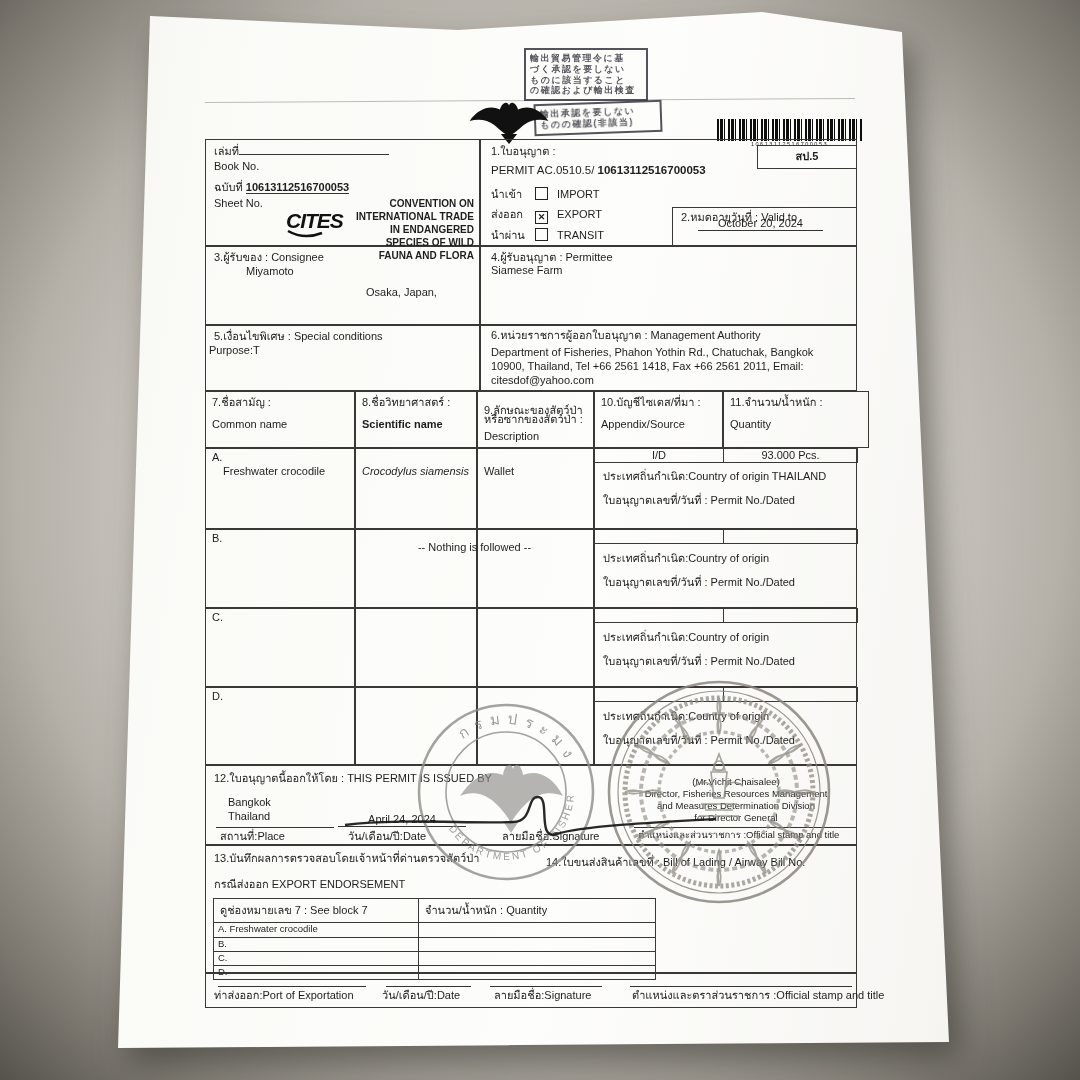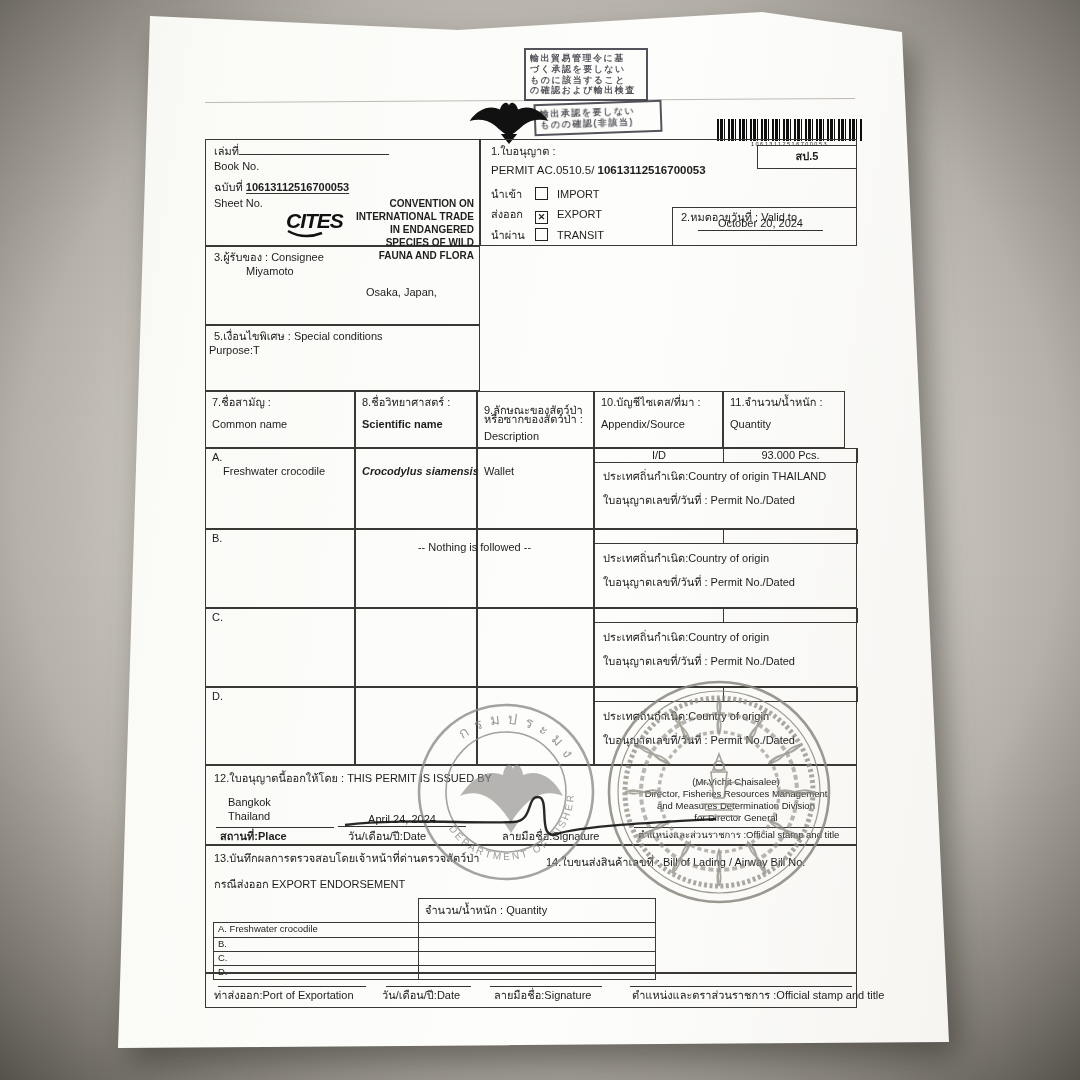--- a/index.html
+++ b/index.html
@@ -98,54 +98,64 @@
     <div class="cell" style="left:467px;top:68px;width:185px;height:39px;">
       <div class="t sm" style="left:8px;top:3px;">2.หมดอายุวันที่ : Valid to</div>
       <div class="t c uline" style="left:25px;top:9px;width:125px;">October 20, 2024</div>
     </div>
 
     <div class="cell" style="left:0;top:107px;width:275px;height:79px;">
       <div class="t" style="left:8px;top:4px;">3.ผู้รับของ : Consignee</div>
       <div class="t" style="left:40px;top:18px;">Miyamoto</div>
       <div class="t" style="left:160px;top:39px;">Osaka, Japan,</div>
     </div>
+    <div class="cell" style="left:275px;top:107px;width:377px;height:79px;">
+      <div class="t" style="left:10px;top:4px;">4.ผู้รับอนุญาต : Permittee</div>
+      <div class="t" style="left:10px;top:17px;">Siamese Farm</div>
+    </div>
 
     <div class="cell" style="left:0;top:186px;width:275px;height:66px;">
       <div class="t" style="left:8px;top:4px;">5.เงื่อนไขพิเศษ : Special conditions</div>
       <div class="t" style="left:3px;top:18px;">Purpose:T</div>
+    </div>
+    <div class="cell" style="left:275px;top:186px;width:377px;height:66px;">
+      <div class="t" style="left:10px;top:3px;">6.หน่วยราชการผู้ออกใบอนุญาต : Management Authority</div>
+      <div class="t sm addr" style="left:10px;top:19px;">Department of Fisheries, Phahon Yothin Rd., Chatuchak, Bangkok</div>
+      <div class="t sm addr" style="left:10px;top:33px;">10900, Thailand, Tel +66 2561 1418, Fax +66 2561 2011, Email:</div>
+      <div class="t sm addr" style="left:10px;top:47px;">citesdof@yahoo.com</div>
     </div>
 
     <div class="cell" style="left:0;top:252px;width:150px;height:57px;">
       <div class="t" style="left:6px;top:4px;">7.ชื่อสามัญ :</div>
       <div class="t" style="left:6px;top:26px;">Common name</div>
     </div>
     <div class="cell" style="left:150px;top:252px;width:122px;height:57px;">
       <div class="t" style="left:6px;top:4px;">8.ชื่อวิทยาศาสตร์ :</div>
       <div class="t" style="left:6px;top:26px;font-weight:bold;">Scientific name</div>
     </div>
     <div class="cell" style="left:272px;top:252px;width:117px;height:57px;">
       <div class="t" style="left:6px;top:12px;">9.ลักษณะของสัตว์ป่า</div>
       <div class="t" style="left:6px;top:21px;">หรือซากของสัตว์ป่า :</div>
       <div class="t" style="left:6px;top:38px;">Description</div>
     </div>
     <div class="cell" style="left:389px;top:252px;width:129px;height:57px;">
       <div class="t" style="left:6px;top:4px;">10.บัญชีไซเตส/ที่มา :</div>
       <div class="t" style="left:6px;top:26px;">Appendix/Source</div>
     </div>
-    <div class="cell" style="left:518px;top:252px;width:122px;height:57px;">
+    <div class="cell" style="left:518px;top:252px;width:146px;height:57px;">
       <div class="t" style="left:6px;top:4px;">11.จำนวน/น้ำหนัก :</div>
       <div class="t" style="left:6px;top:26px;">Quantity</div>
     </div>
 
     <div class="cell" style="left:0;top:309px;width:150px;height:81px;">
       <div class="t" style="left:6px;top:2px;">A.</div>
       <div class="t" style="left:6px;top:16px;padding-left:11px;">Freshwater crocodile</div>
     </div>
     <div class="cell" style="left:150px;top:309px;width:122px;height:81px;">
-      <div class="t i" style="left:6px;top:16px;font-weight:bold;">Crocodylus siamensis</div>
+      <div class="t i" style="left:6px;top:16px;">Crocodylus siamensis</div>
     </div>
     <div class="cell" style="left:272px;top:309px;width:117px;height:81px;">
       <div class="t" style="left:6px;top:16px;">Wallet</div>
     </div>
     <div class="cell" style="left:389px;top:309px;width:263px;height:81px;">
       <div class="cell sm c" style="left:-1px;top:-1px;width:130px;height:15px;line-height:13px;">I/D</div>
       <div class="cell sm c" style="left:128px;top:-1px;width:135px;height:15px;line-height:13px;">93.000  Pcs.</div>
       <div class="t sm" style="left:8px;top:21px;"><span>ประเทศถิ่นกำเนิด:Country of origin</span> <span>THAILAND</span></div>
       <div class="t sm" style="left:8px;top:45px;">ใบอนุญาตเลขที่/วันที่ : Permit No./Dated</div>
     </div>
@@ -185,38 +195,41 @@
       <div class="cell" style="left:128px;top:-1px;width:135px;height:15px;"></div>
       <div class="t sm" style="left:8px;top:22px;">ประเทศถิ่นกำเนิด:Country of origin</div>
       <div class="t sm" style="left:8px;top:46px;">ใบอนุญาตเลขที่/วันที่ : Permit No./Dated</div>
     </div>
 
     <div class="cell" style="left:0;top:626px;width:652px;height:80px;">
       <div class="t" style="left:8px;top:6px;">12.ใบอนุญาตนี้ออกให้โดย :  THIS PERMIT IS ISSUED BY</div>
       <div class="t" style="left:22px;top:30px;">Bangkok</div>
       <div class="t" style="left:22px;top:44px;">Thailand</div>
       <div class="uline" style="position:absolute;left:10px;top:61px;width:118px;"></div>
-      <div class="t sm" style="left:14px;top:64px;font-weight:bold;">สถานที่:Place</div>
+      <div class="t sm" style="left:14px;top:64px;">สถานที่:Place</div>
       <div class="t c uline" style="left:132px;top:47px;width:128px;">April 24, 2024</div>
       <div class="t sm" style="left:142px;top:64px;">วัน/เดือน/ปี:Date</div>
       <div class="t sm" style="left:296px;top:64px;">ลายมือชื่อ:Signature</div>
       <div class="t xs c" style="left:408px;top:10px;width:244px;white-space:normal;line-height:1.25;">
         <div>(Mr.Vichit Chaisalee)</div>
         <div>Director, Fisheries Resources Management</div>
         <div>and Measures Determination Division</div>
         <div>for Director General</div>
       </div>
       <div class="uline" style="position:absolute;left:428px;top:61px;width:222px;"></div>
       <div class="t xs" style="left:432px;top:64px;">ตำแหน่งและส่วนราชการ :Official stamp and title</div>
     </div>
 
     <div class="cell" style="left:0;top:706px;width:652px;height:128px;">
       <div class="t" style="left:8px;top:6px;">13.บันทึกผลการตรวจสอบโดยเจ้าหน้าที่ด่านตรวจสัตว์ป่า</div>
       <div class="t sm" style="left:340px;top:10px;">14.ใบขนส่งสินค้าเลขที่ : Bill of Lading / Airway Bill No.</div>
       <div class="t" style="left:8px;top:32px;">กรณีส่งออก EXPORT ENDORSEMENT</div>
+      <div class="cell" style="left:7px;top:52px;width:206px;height:25px;">
+        <div class="t sm" style="left:6px;top:5px;">ดูช่องหมายเลข 7 : See block 7</div>
+      </div>
       <div class="cell" style="left:212px;top:52px;width:238px;height:25px;">
         <div class="t sm" style="left:6px;top:5px;">จำนวน/น้ำหนัก : Quantity</div>
       </div>
       <div class="cell" style="left:7px;top:76px;width:206px;height:16px;">
         <div class="t xs" style="left:4px;top:1px;">A. Freshwater crocodile</div>
       </div>
       <div class="cell" style="left:212px;top:76px;width:238px;height:16px;"></div>
       <div class="cell" style="left:7px;top:91px;width:206px;height:15px;">
         <div class="t xs" style="left:4px;top:1px;">B.</div>
       </div>

